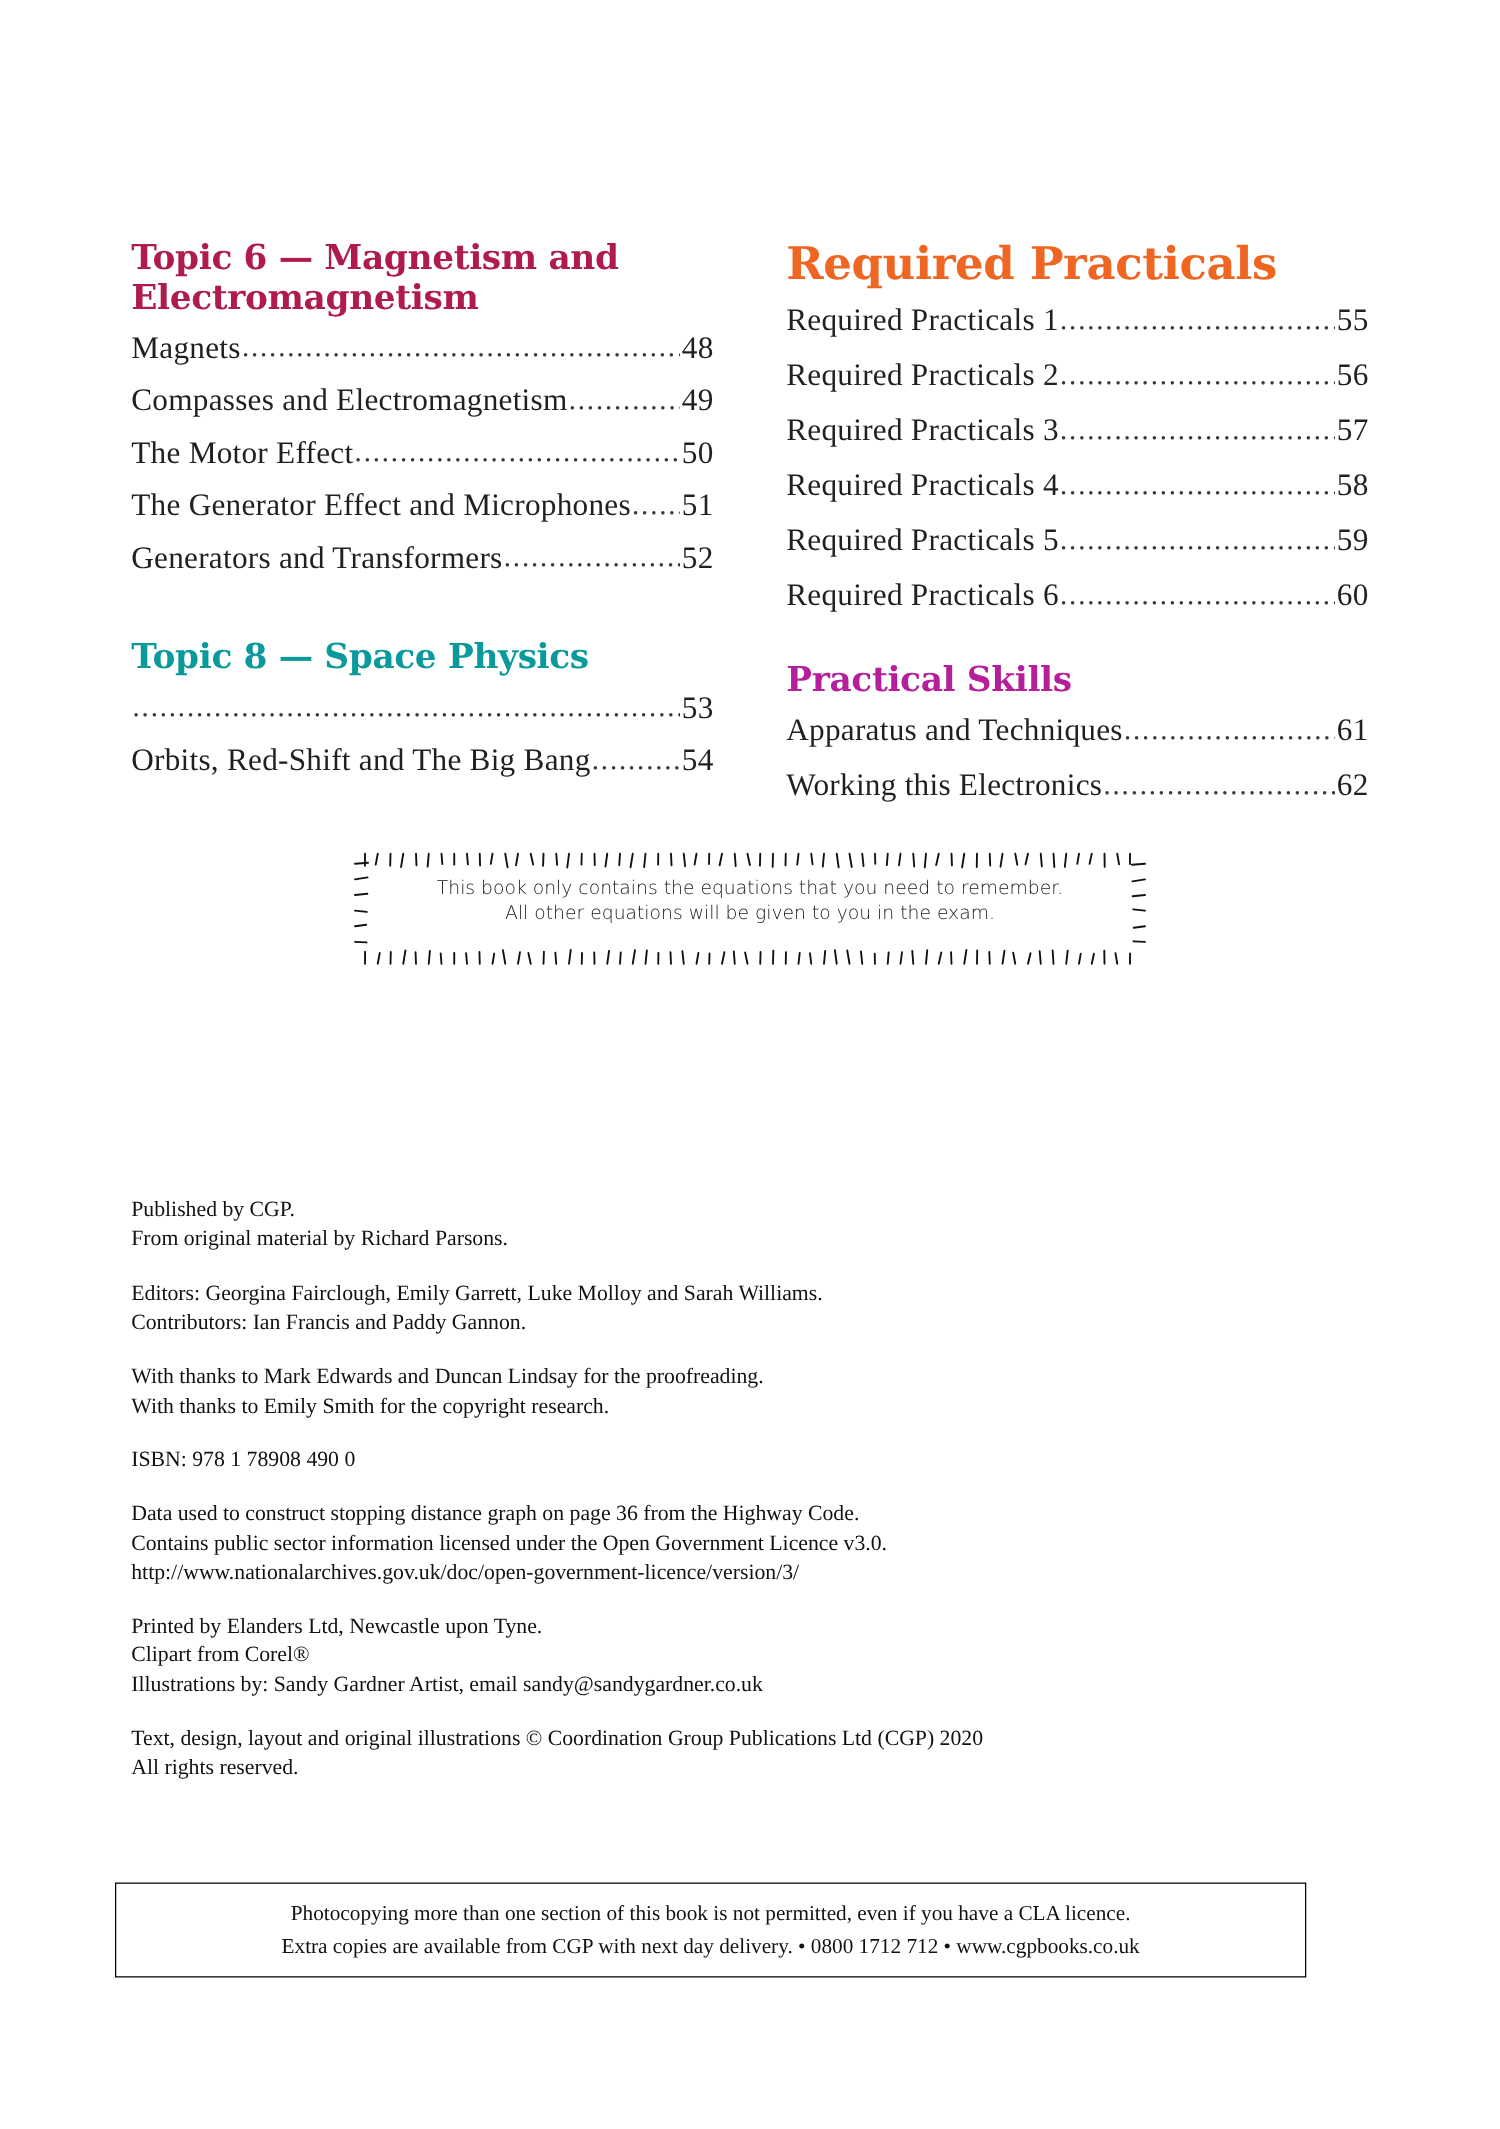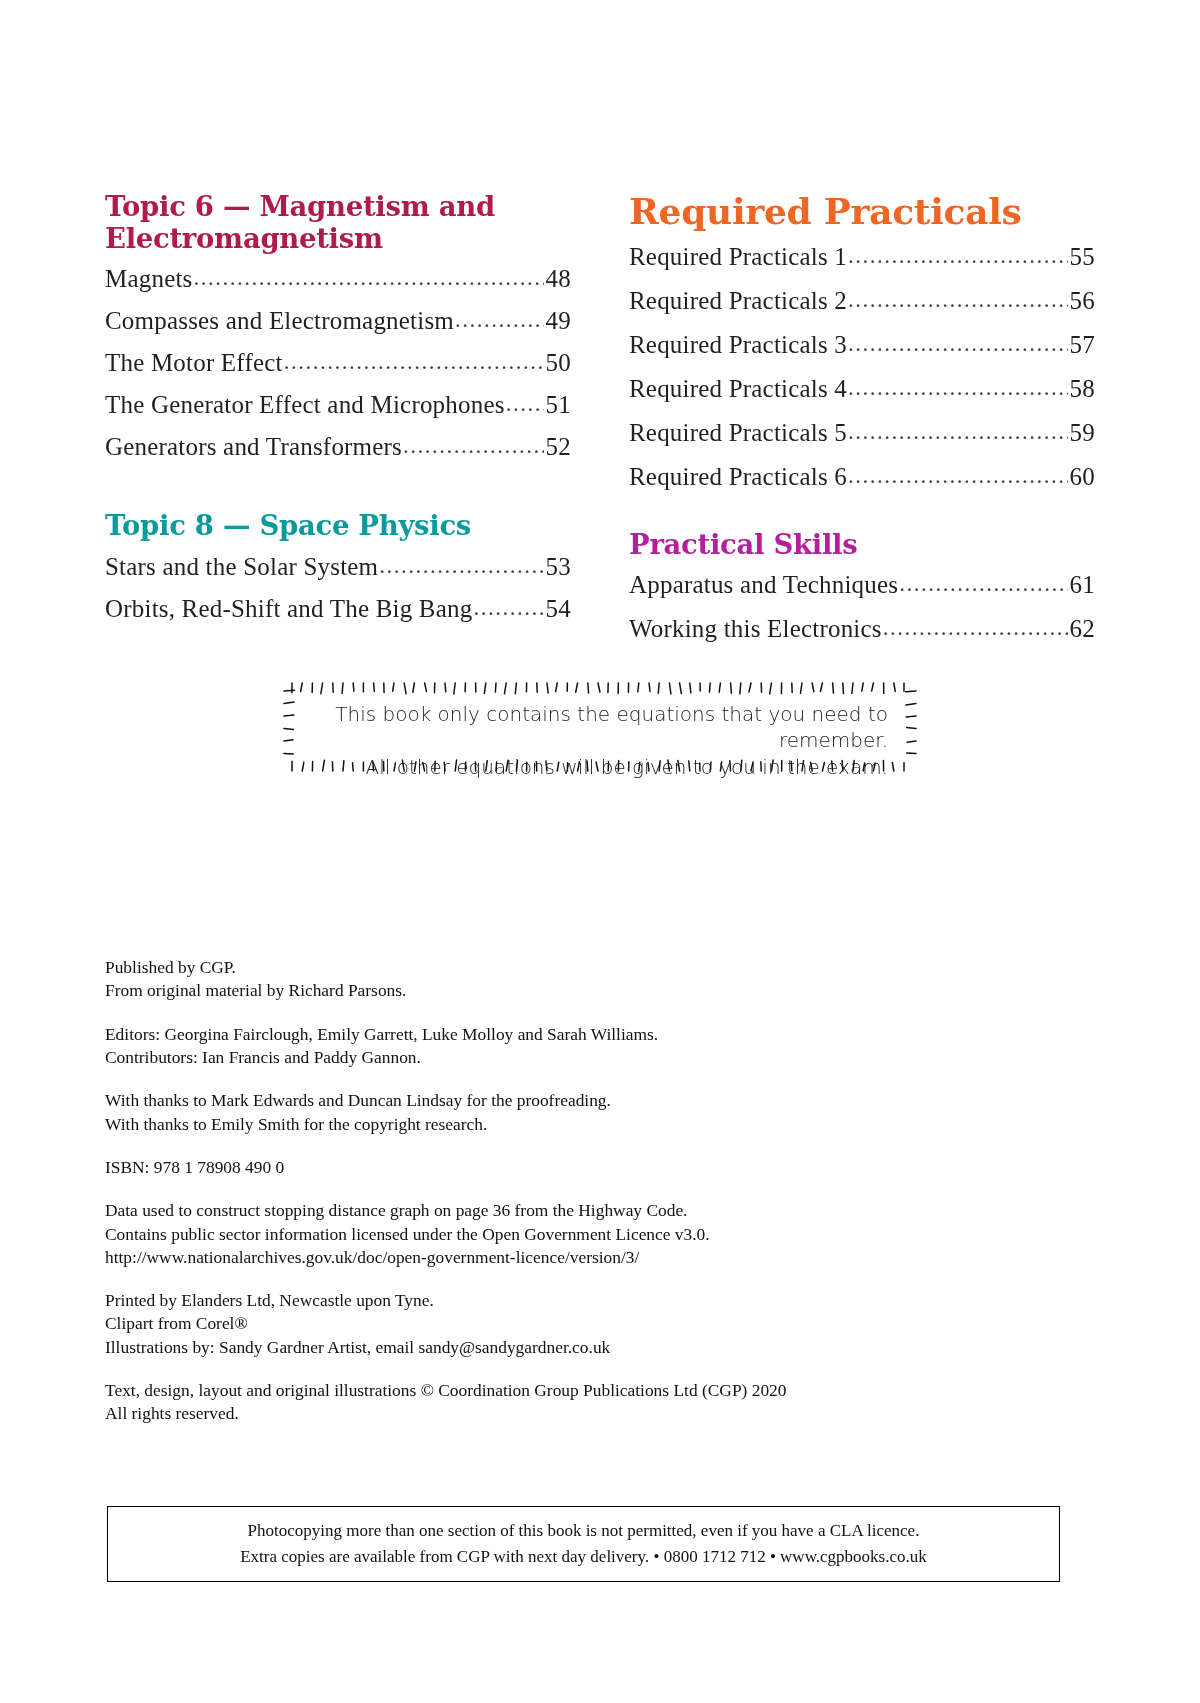--- a/index.html
+++ b/index.html
@@ -92,24 +92,24 @@
     left: 282px;
     top: 681px;
     width: 636px;
     height: 92px;
   }
   .note-inner {
     position: absolute;
     left: 30px;
     top: 20px;
     right: 30px;
-    text-align: right;
+    text-align: center;
     font-family: "DejaVu Sans", "Liberation Sans", sans-serif;
     font-weight: 300;
-    font-size: 20px;
+    font-size: 15px;
     line-height: 1.32;
     color: #1a1a1a;
   }
   .note-wrap svg {
     position: absolute;
     left: 0; top: 0;
     width: 636px;
     height: 92px;
     overflow: visible;
   }
@@ -127,21 +127,21 @@
   }
   .imprint p {
     margin: 0 0 20px 0;
   }
   .imprint p.tight { margin-bottom: 20px; }
   .imprint .ln { display: block; }
 
   
   .footer-box {
     position: absolute;
-    left: 107px;
+    left: 92px;
     top: 1506px;
     width: 953px;
     height: 76px;
     border: 1.6px solid #000;
     box-sizing: border-box;
     display: flex;
     flex-direction: column;
     align-items: center;
     justify-content: center;
     font-family: "Liberation Serif", "DejaVu Serif", serif;
@@ -184,21 +184,20 @@
       </div>
       <div class="toc-entry">
         <span class="label">Generators and Transformers</span>
         <span class="leader">............................................................................................</span>
         <span class="page-no">52</span>
       </div>
 
       <h2 class="topic-heading second" style="color: rgb(11, 154, 155);">Topic 8 — Space Physics</h2>
 
       <div class="toc-entry">
-        <span class="label">Stars and the Solar System</span>
         <span class="leader">............................................................................................</span>
         <span class="page-no">53</span>
       </div>
       <div class="toc-entry">
         <span class="label">Orbits, Red-Shift and The Big Bang</span>
         <span class="leader">............................................................................................</span>
         <span class="page-no">54</span>
       </div>
     </div>
 

